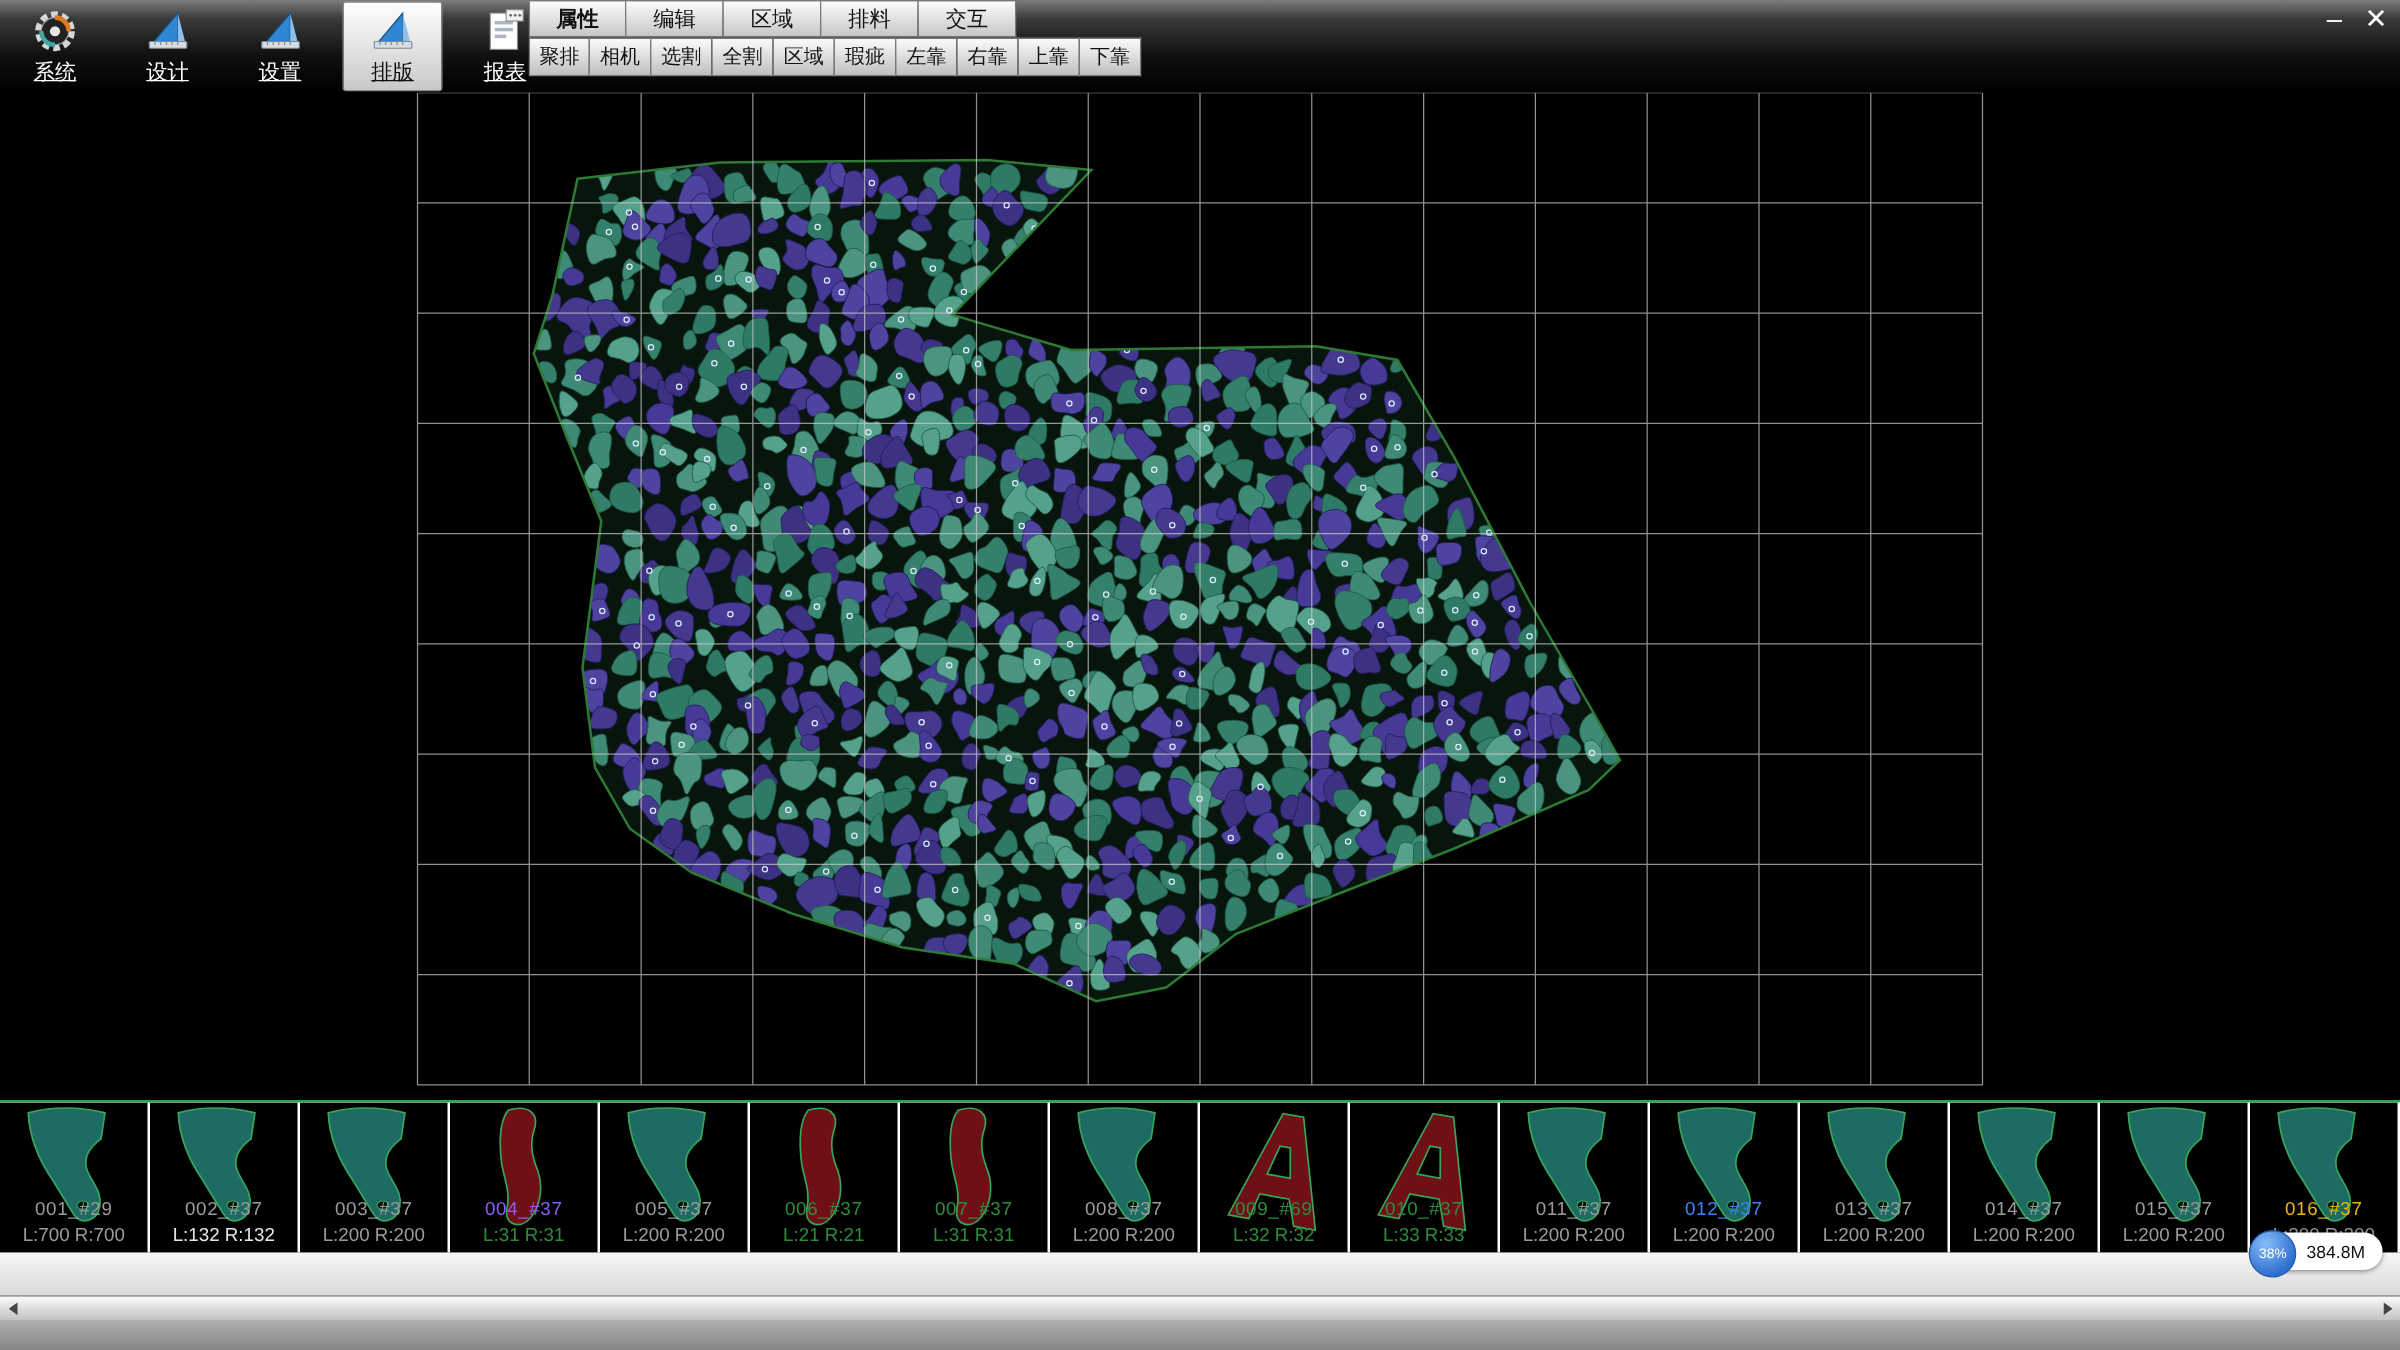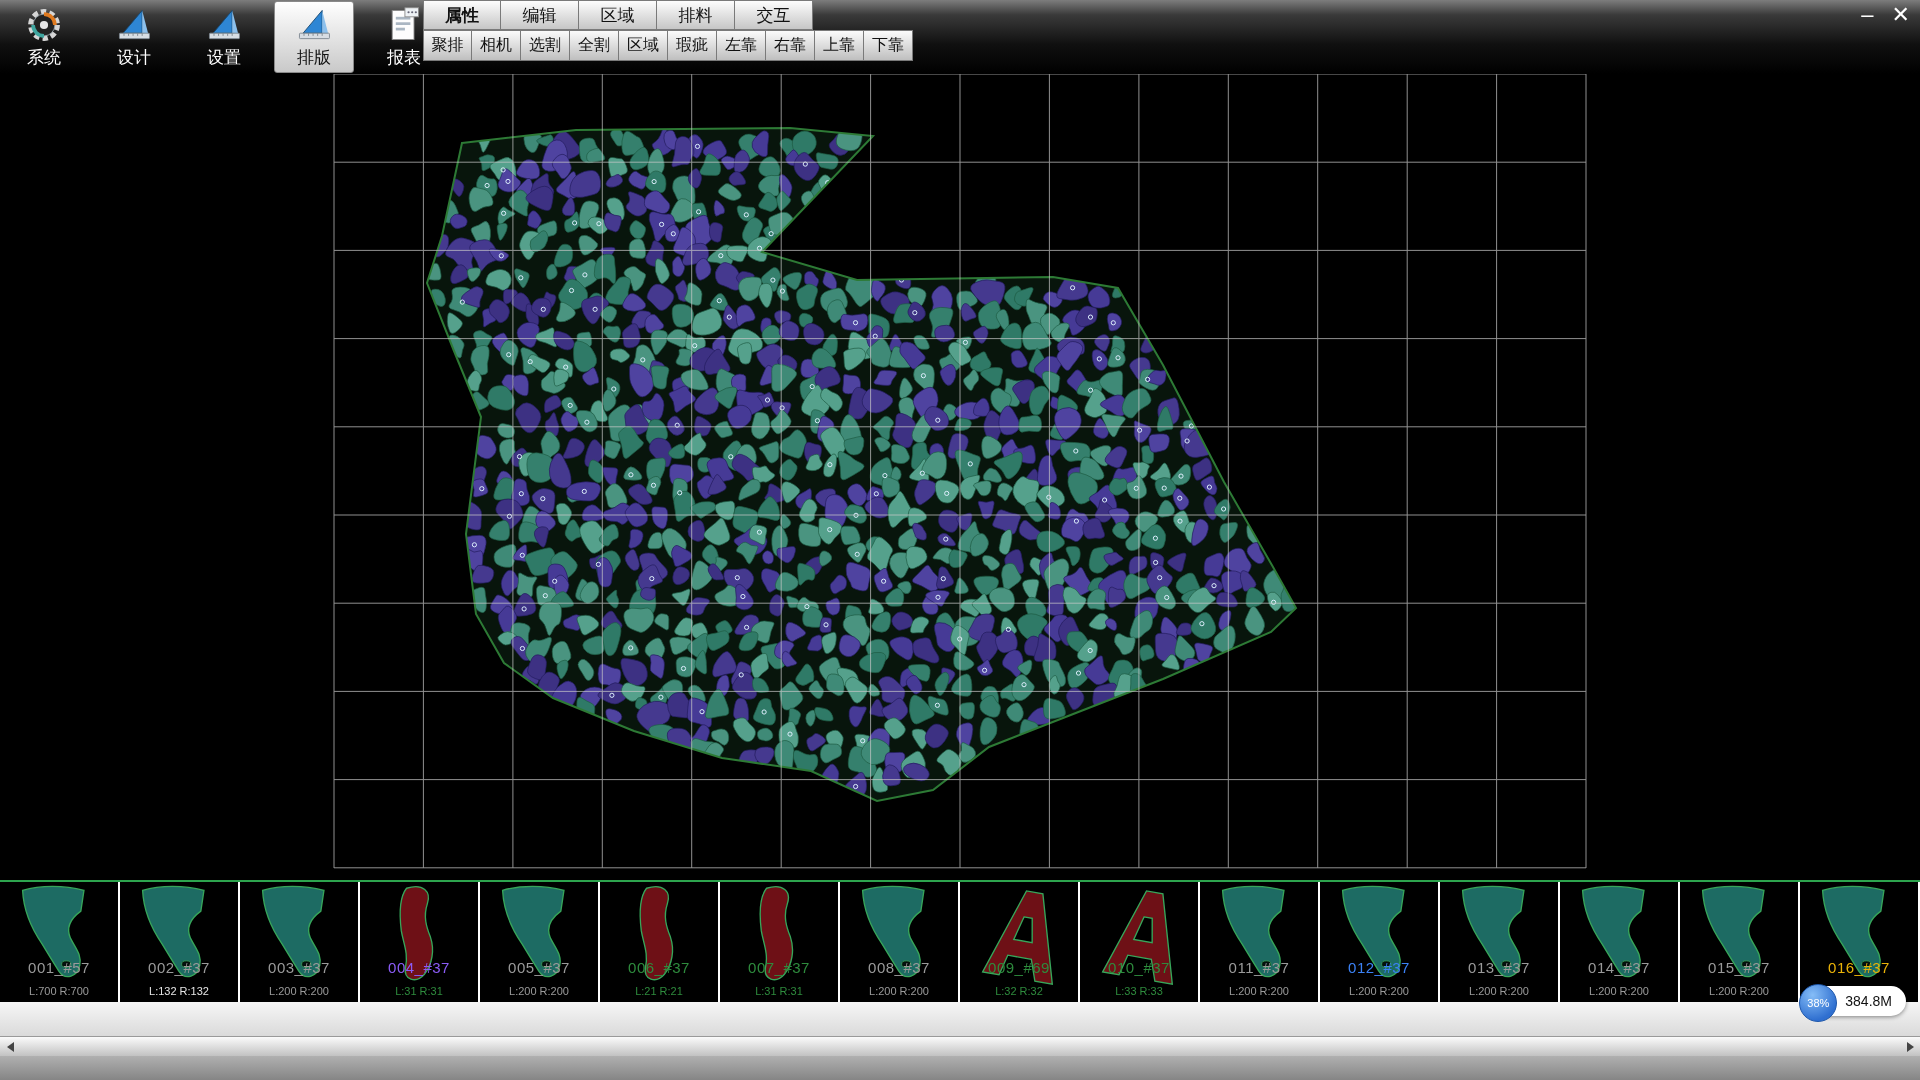--- a/index.html
+++ b/index.html
@@ -5,21 +5,21 @@
   * { margin:0; padding:0; box-sizing:border-box; }
   html,body { width:1920px; height:1080px; overflow:hidden; background:#000;
               font-family:"Liberation Sans", sans-serif; }
   .app { position:relative; width:1920px; height:1080px; display:flex; flex-direction:column; }
 
   
   .topbar { position:relative; height:74px; flex:none;
             background:linear-gradient(180deg,#7d7d7d 0%,#3a3a3a 20%,#101010 60%,#000 100%); }
   .bigbtns { position:absolute; left:4px; top:0; height:74px; display:flex; gap:10px; }
   .bigbtn { width:80px; height:72px; margin-top:1px; display:flex; flex-direction:column;
-            align-items:center; justify-content:center; gap:1px; color:#fff; font-size:17px; cursor:pointer; }
+            align-items:center; justify-content:center; gap:1px; color:#fff; font-size:17px; cursor:pointer;text-decoration:underline; }
   .bigbtn.selected { background:linear-gradient(#ffffff,#c9c9c9); color:#111;
                      border:1px solid #8a8a8a; border-radius:3px; }
   .bigbtn .icon { width:40px; height:40px; display:block; }
   .menublock { position:absolute; left:423px; top:0; }
   .tabsrow, .toolsrow { display:flex; }
   .menutab { width:78px; height:30px; display:flex; align-items:center; justify-content:center;
              font-size:17px; color:#111; background:linear-gradient(#fdfdfd,#c6c6c6);
              border:1px solid #7a7a7a; border-left-width:0; cursor:pointer; }
   .menutab:first-child { border-left-width:1px;font-weight:bold; }
   .toolbtn { width:49px; height:31px; display:flex; align-items:center; justify-content:center;
@@ -32,21 +32,21 @@
   
   .canvas { flex:1 1 auto; position:relative; background:#000; overflow:hidden; }
   .canvas svg { display:block; }
 
   
   .thumbs { height:122px; flex:none; background:#fff; border-top:2px solid #2da44e;
             display:flex; overflow:hidden; }
   .thumb { position:relative; flex:0 0 118px; height:120px; background:#000; margin-right:2px; cursor:pointer; }
   .thumb svg.tshape { position:absolute; left:0; top:0; width:118px; height:104px; }
   .tname   { position:absolute; bottom:26px; width:100%; text-align:center; font-size:15px; letter-spacing:.5px; }
-  .tcounts { position:absolute; bottom:5px;  width:100%; text-align:center; font-size:11px; }
+  .tcounts { position:absolute; bottom:5px;  width:100%; text-align:center; font-size:15px; }
 
   
   .statusband { height:34px; flex:none; background:linear-gradient(#f6f6f6,#dadada); }
   .badge { position:absolute; right:14px; top:984px; height:34px; display:flex; align-items:center; z-index:5; }
   .badge-pill { position:relative; background:#fff; border-radius:17px; padding:7px 14px 7px 40px;
                 font-size:14px; color:#111; box-shadow:0 1px 4px rgba(0,0,0,.45); }
   .badge-circle { position:absolute; left:-6px; top:-2px; width:38px; height:38px; border-radius:50%;
                   background:radial-gradient(circle at 35% 28%, #85bdf7, #2f6fd0 72%);
                   color:#fff; font-size:11px; display:flex; align-items:center; justify-content:center;
                   border:1px solid #1d57ab; }
@@ -1152,21 +1152,21 @@
         </g>
       </svg>
   </div>
 
   <div class="thumbs" id="thumbs">
       <div class="thumb">
         <svg class="tshape" viewBox="0 0 100 100">
           <path d="M15,8 C32,3 55,3 74,8 L71,28 C60,36 57,45 61,54 C66,64 72,70 70,80 C68,91 56,95 50,86 C45,78 40,70 34,60 C25,47 16,29 15,8 Z" fill="#1d6b63" stroke="#37a65a" stroke-width="1.3" fill-rule="evenodd"></path>
           <ellipse cx="57" cy="79" rx="4.5" ry="3.2" fill="#04110d" stroke="#37a65a" stroke-width="0.8"></ellipse>
         </svg>
-        <div class="tname" style="color:#9a9a9a">001_#57</div>
+        <div class="tname" style="color:#9a9a9a">001_#29</div>
         <div class="tcounts" style="color:#9a9a9a">L:700 R:700</div>
       </div>
       <div class="thumb">
         <svg class="tshape" viewBox="0 0 100 100">
           <path d="M15,8 C32,3 55,3 74,8 L71,28 C60,36 57,45 61,54 C66,64 72,70 70,80 C68,91 56,95 50,86 C45,78 40,70 34,60 C25,47 16,29 15,8 Z" fill="#1d6b63" stroke="#37a65a" stroke-width="1.3" fill-rule="evenodd"></path>
           <ellipse cx="57" cy="79" rx="4.5" ry="3.2" fill="#04110d" stroke="#37a65a" stroke-width="0.8"></ellipse>
         </svg>
         <div class="tname" style="color:#9a9a9a">002_#37</div>
         <div class="tcounts" style="color:#e5e5e5">L:132 R:132</div>
       </div>

